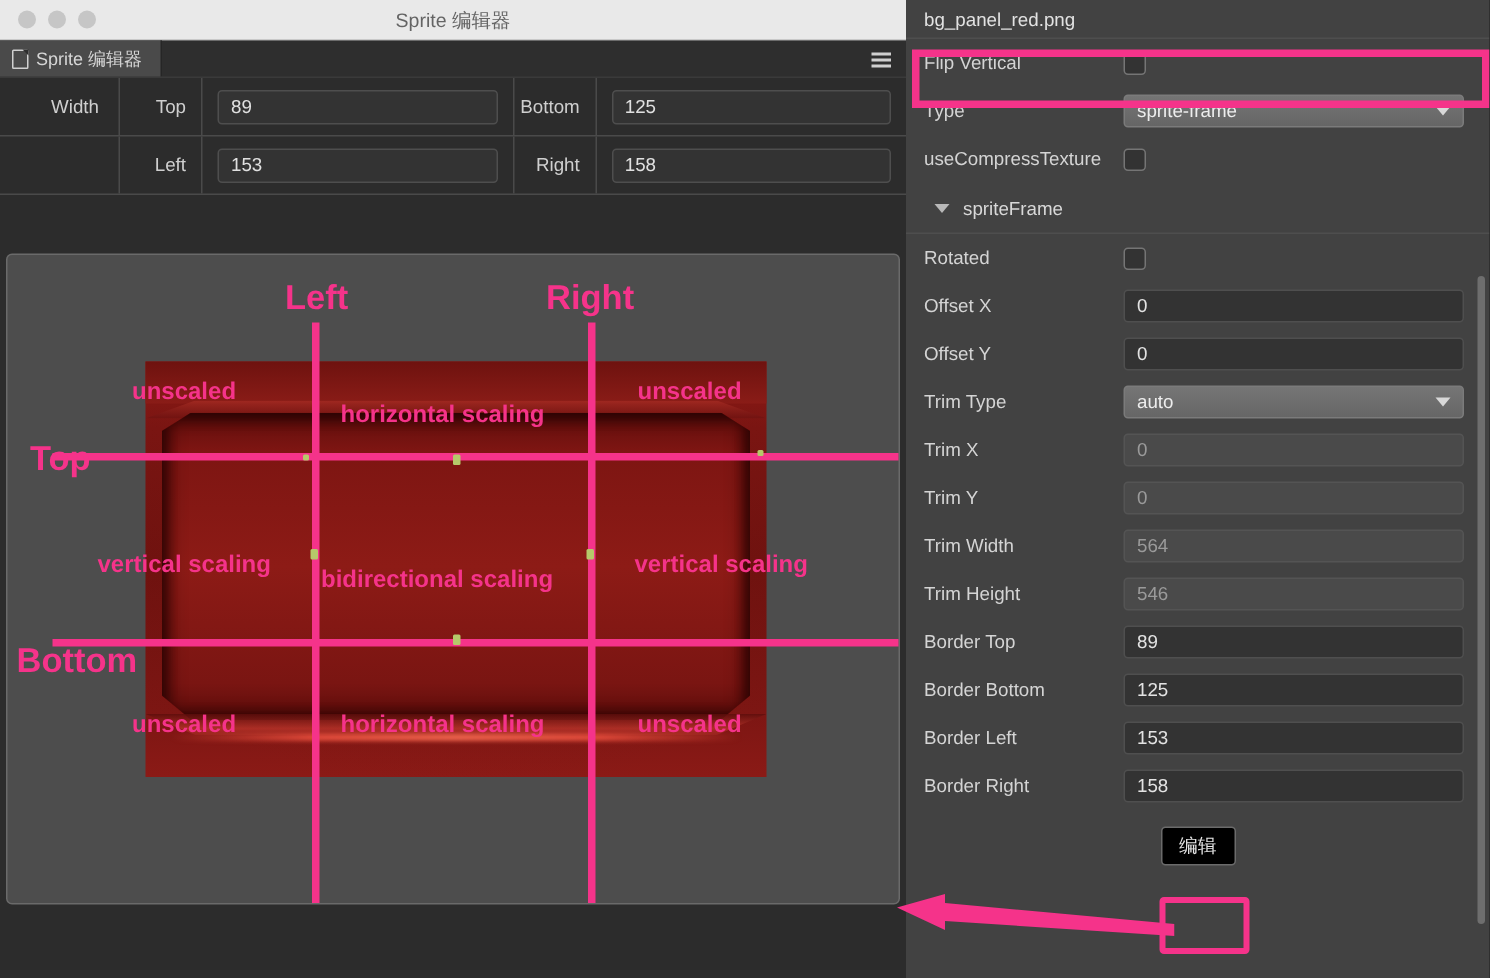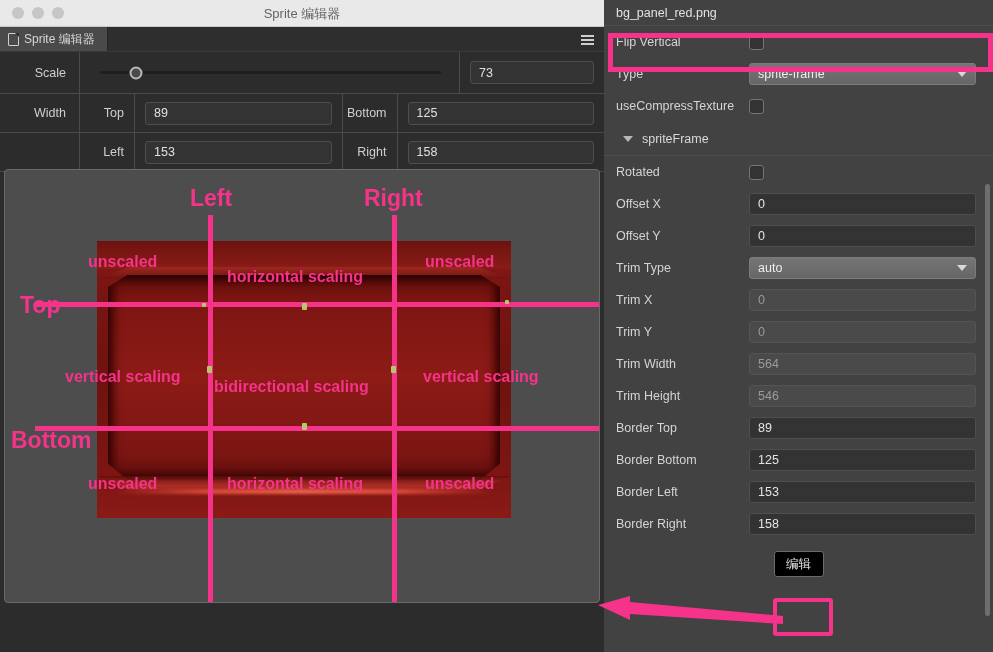--- a/index.html
+++ b/index.html
@@ -255,31 +255,20 @@
         <span>Sprite 编辑器</span>
       </div>
       <div id="hamburger-btn">
         <i></i>
           <i></i>
           <i></i>
       </div>
     </div>
 
     <div id="props-grid">
-      <div class="prow" id="row-scale">
-        <div class="pcell lbl" id="cell-scale-label">Scale</div>
-        <div class="pcell" id="cell-scale-slider">
-          <div id="slider-track">
-            <div id="slider-knob"></div>
-          </div>
-        </div>
-        <div class="pcell" id="cell-scale-value">
-          <div class="field" id="scale-input">73</div>
-        </div>
-      </div>
 
       <div class="prow brow">
         <div class="pcell lbl cell-border-label">Width</div>
         <div class="pcell lbl cell-side-label">Top</div>
         <div class="pcell cell-side-field">
           <div class="field">89</div>
         </div>
         <div class="pcell lbl cell-side-label">Bottom</div>
         <div class="pcell cell-side-field last">
           <div class="field">125</div>

